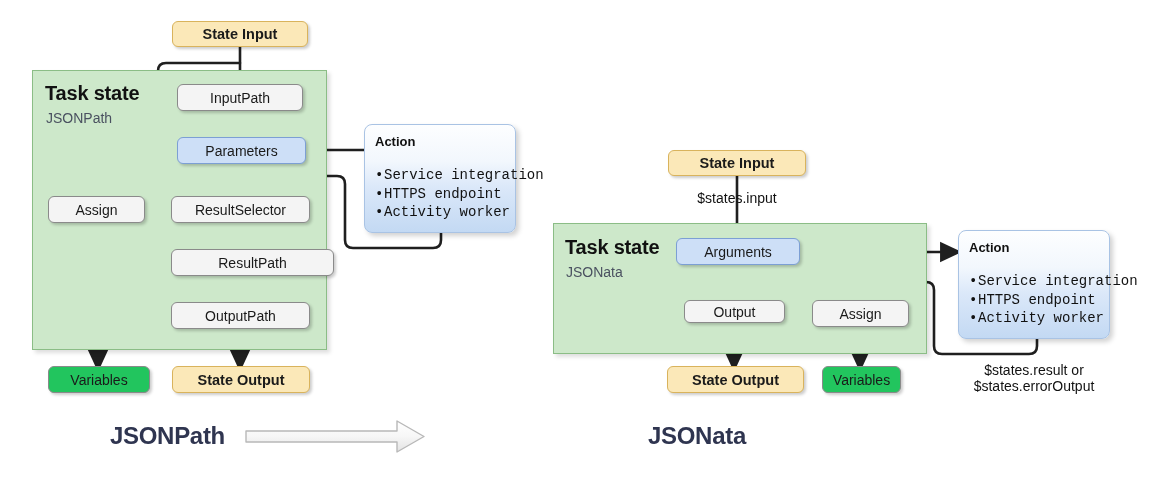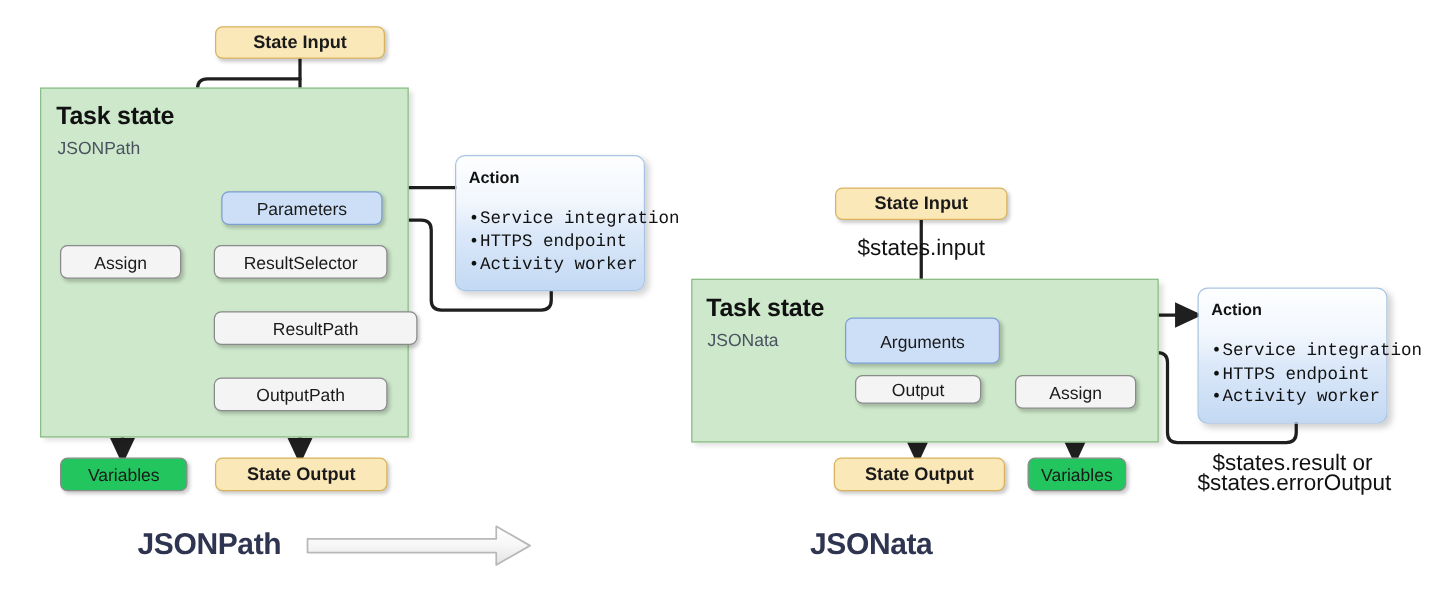--- a/index.html
+++ b/index.html
@@ -11,33 +11,33 @@
   .panel{position:absolute;background:#cde8ca;border:1px solid #8bbd86;
          box-shadow:3px 3px 4px rgba(0,0,0,.13);}
   .panel-title{position:absolute;font-weight:bold;font-size:20px;color:#111111;
                letter-spacing:-.2px;white-space:nowrap;}
   .panel-sub{position:absolute;font-size:14px;color:#4a5160;white-space:nowrap;}
 
   .node{position:absolute;display:flex;align-items:center;justify-content:center;
         border-radius:6px;font-size:14px;color:#1a1a1a;text-align:center;
         box-shadow:2px 2px 3px rgba(0,0,0,.20);box-sizing:border-box;white-space:nowrap;}
   .n-gray{background:#f4f4f4;border:1px solid #8a8a8a;}
-  .n-blue{background:#cddff7;border:1px solid #7c9fd4;margin-top:16px;}
+  .n-blue{background:#cddff7;border:1px solid #7c9fd4;}
   .n-gold{background:#fbe8b8;border:1px solid #d9b35c;font-weight:bold;font-size:14.5px;}
   .n-var{background:#22c55e;border:1px solid #8a8a8a;}
 
   .action{position:absolute;border-radius:8px;border:1px solid #a9c3e4;
           background:linear-gradient(180deg,#fdfeff 0%,#f2f7fd 34%,#dbe8f9 58%,#c3d9f3 100%);
           box-shadow:3px 3px 5px rgba(0,0,0,.18);box-sizing:border-box;}
   .action-title{position:absolute;font-weight:bold;font-size:13px;color:#111;}
   .action-list{position:absolute;font-size:14px;color:#111;line-height:18.5px;font-family:Liberation Mono, monospace;}
   .action-list div{white-space:nowrap;}
   .bullet{display:inline-block;width:9px;}
 
-  .edgelbl{position:absolute;font-size:18px;color:#111;text-align:center;
+  .edgelbl{position:absolute;font-size:14px;color:#111;text-align:center;
            white-space:nowrap;line-height:16px;}
 
   .footlbl{position:absolute;font-weight:bold;font-size:24px;color:#2f3550;
            letter-spacing:-.3px;white-space:nowrap;}
 </style>
 </head>
 <body>
 
 <div id="stage">
 
@@ -96,20 +96,21 @@
 
     <path d="M246,431 L397,431 L397,421 L424,436.5 L397,452 L397,442 L246,442 z" fill="url(#bigArrowGrad)" stroke="#b8b8b8" stroke-width="1.4" stroke-linejoin="round"></path>
   </svg>
 
   <div class="panel" style="left:32px;top:70px;width:293px;height:278px;"></div>
   <div class="panel-title" style="left:45px;top:82px;">Task state</div>
   <div class="panel-sub" style="left:46px;top:110px;">JSONPath</div>
 
   <div class="node n-gold" style="left:172px;top:21px;width:136px;height:26px;">State Input</div>
 
+  <div class="node n-gray" style="left:177px;top:84px;width:126px;height:27px;">InputPath</div>
 
   <div class="node n-blue" style="left:177px;top:137px;width:129px;height:27px;">Parameters</div>
 
   <div class="node n-gray" style="left:48px;top:196px;width:97px;height:27px;">Assign</div>
 
   <div class="node n-gray" style="left:171px;top:196px;width:139px;height:27px;">ResultSelector</div>
 
   <div class="node n-gray" style="left:171px;top:249px;width:163px;height:27px;">ResultPath</div>
 
   <div class="node n-gray" style="left:171px;top:302px;width:139px;height:27px;">OutputPath</div>
@@ -127,21 +128,21 @@
   </div>
 
   <div class="panel" style="left:553px;top:223px;width:372px;height:129px;"></div>
   <div class="panel-title" style="left:565px;top:236px;">Task state</div>
   <div class="panel-sub" style="left:566px;top:264px;">JSONata</div>
 
   <div class="node n-gold" style="left:668px;top:150px;width:138px;height:26px;">State Input</div>
 
   <div class="edgelbl" style="left:672px;top:190px;width:130px;">$states.input</div>
 
-  <div class="node n-blue" style="left:676px;top:238px;width:124px;height:37px;">Arguments</div>
+  <div class="node n-blue" style="left:676px;top:238px;width:124px;height:27px;">Arguments</div>
 
   <div class="node n-gray" style="left:684px;top:300px;width:101px;height:23px;">Output</div>
 
   <div class="node n-gray" style="left:812px;top:300px;width:97px;height:27px;">Assign</div>
 
   <div class="node n-gold" style="left:667px;top:366px;width:137px;height:27px;">State Output</div>
 
   <div class="node n-var" style="left:822px;top:366px;width:79px;height:27px;">Variables</div>
 
   <div class="action" style="left:958px;top:230px;width:152px;height:109px;"></div>

